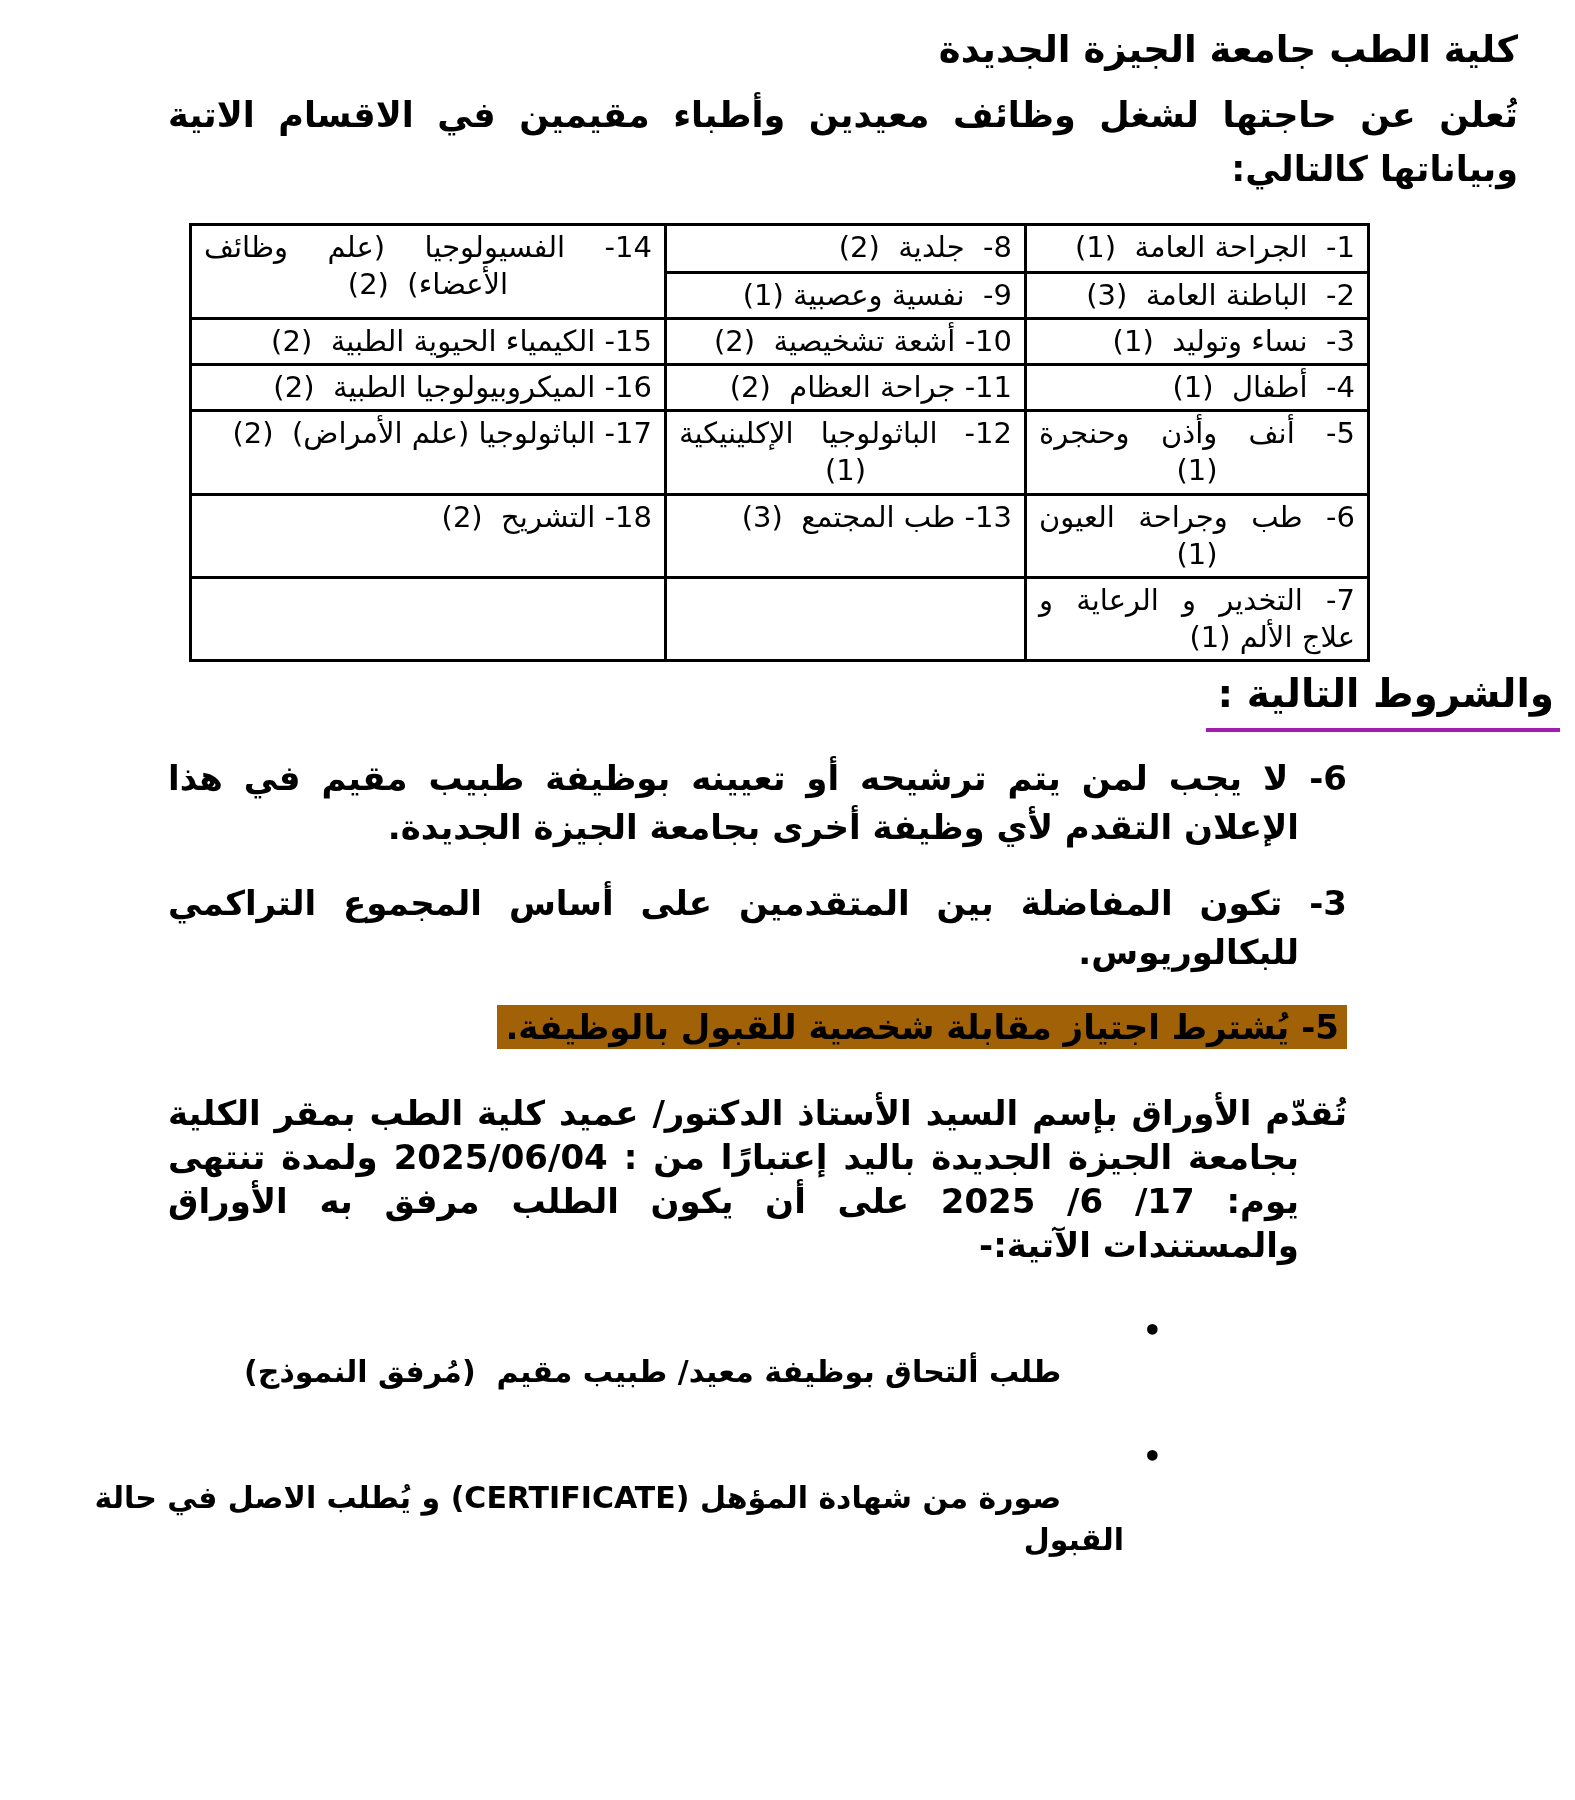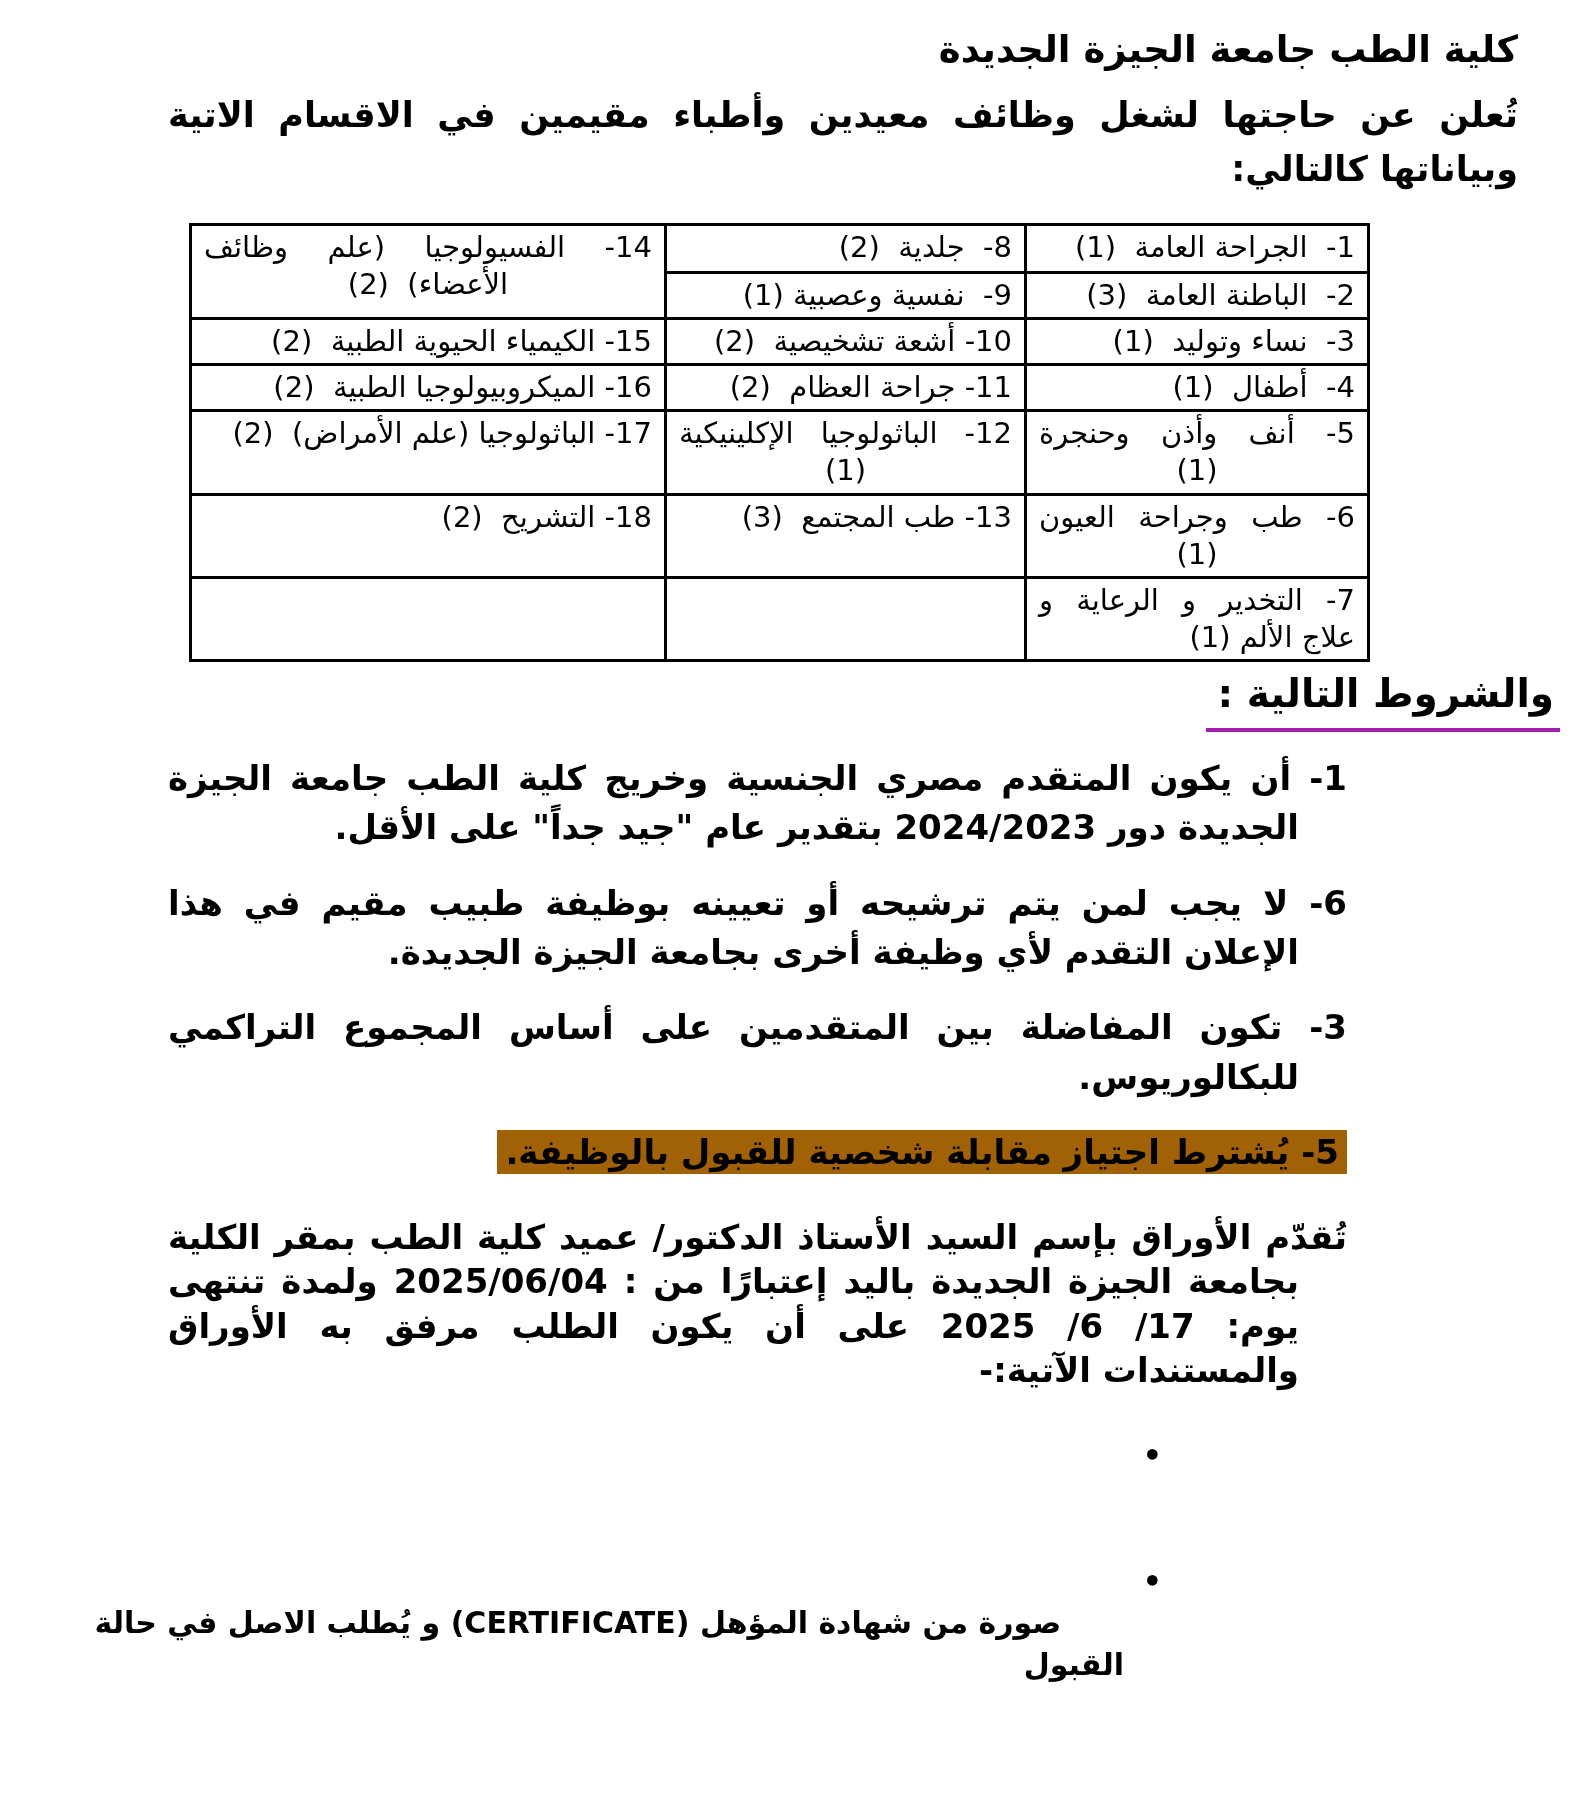--- a/index.html
+++ b/index.html
@@ -171,33 +171,32 @@
       <td></td>
     </tr>
   </tbody>
     </table>
 
   <div class="cond-heading">
     <span class="u">والشروط التالية :</span>
   </div>
 
   <div class="conditions">
-    <div class="cond">1- أن يكون المتقدم مصري الجنسية وخريج كلية الطب جامعة الجيزة الجديدة دور 2024/2023 بتقدير عام "جيد جداً" على الأقل.</div>
     <div class="cond">6- لا يجب لمن يتم ترشيحه أو تعيينه بوظيفة طبيب مقيم في هذا الإعلان التقدم لأي وظيفة أخرى بجامعة الجيزة الجديدة.</div>
     <div class="cond">3- تكون المفاضلة بين المتقدمين على أساس المجموع التراكمي للبكالوريوس.</div>
     <div class="cond">
       <span class="highlight">5- يُشترط اجتياز مقابلة شخصية للقبول بالوظيفة.</span>
     </div>
   </div>
 
   <div class="submission">تُقدّم الأوراق بإسم السيد الأستاذ الدكتور/ عميد كلية الطب بمقر الكلية بجامعة الجيزة الجديدة باليد إعتبارًا من : 2025/06/04 ولمدة تنتهى يوم: 17/ 6/ 2025 على أن يكون الطلب مرفق به الأوراق والمستندات الآتية:-</div>
 
   <div class="docs">
     <div class="doc">
-      <span class="dot">•</span>
+      <span class="dot">•</span><span>طلب ألتحاق بوظيفة معيد/ طبيب مقيم  (مُرفق النموذج)</span>
     </div>
     <div class="doc">
       <span class="dot">•</span><span>صورة من شهادة المؤهل (CERTIFICATE) و يُطلب الاصل في حالة القبول</span>
     </div>
 
   </div>
 
 </div>
 
 </body></html>

